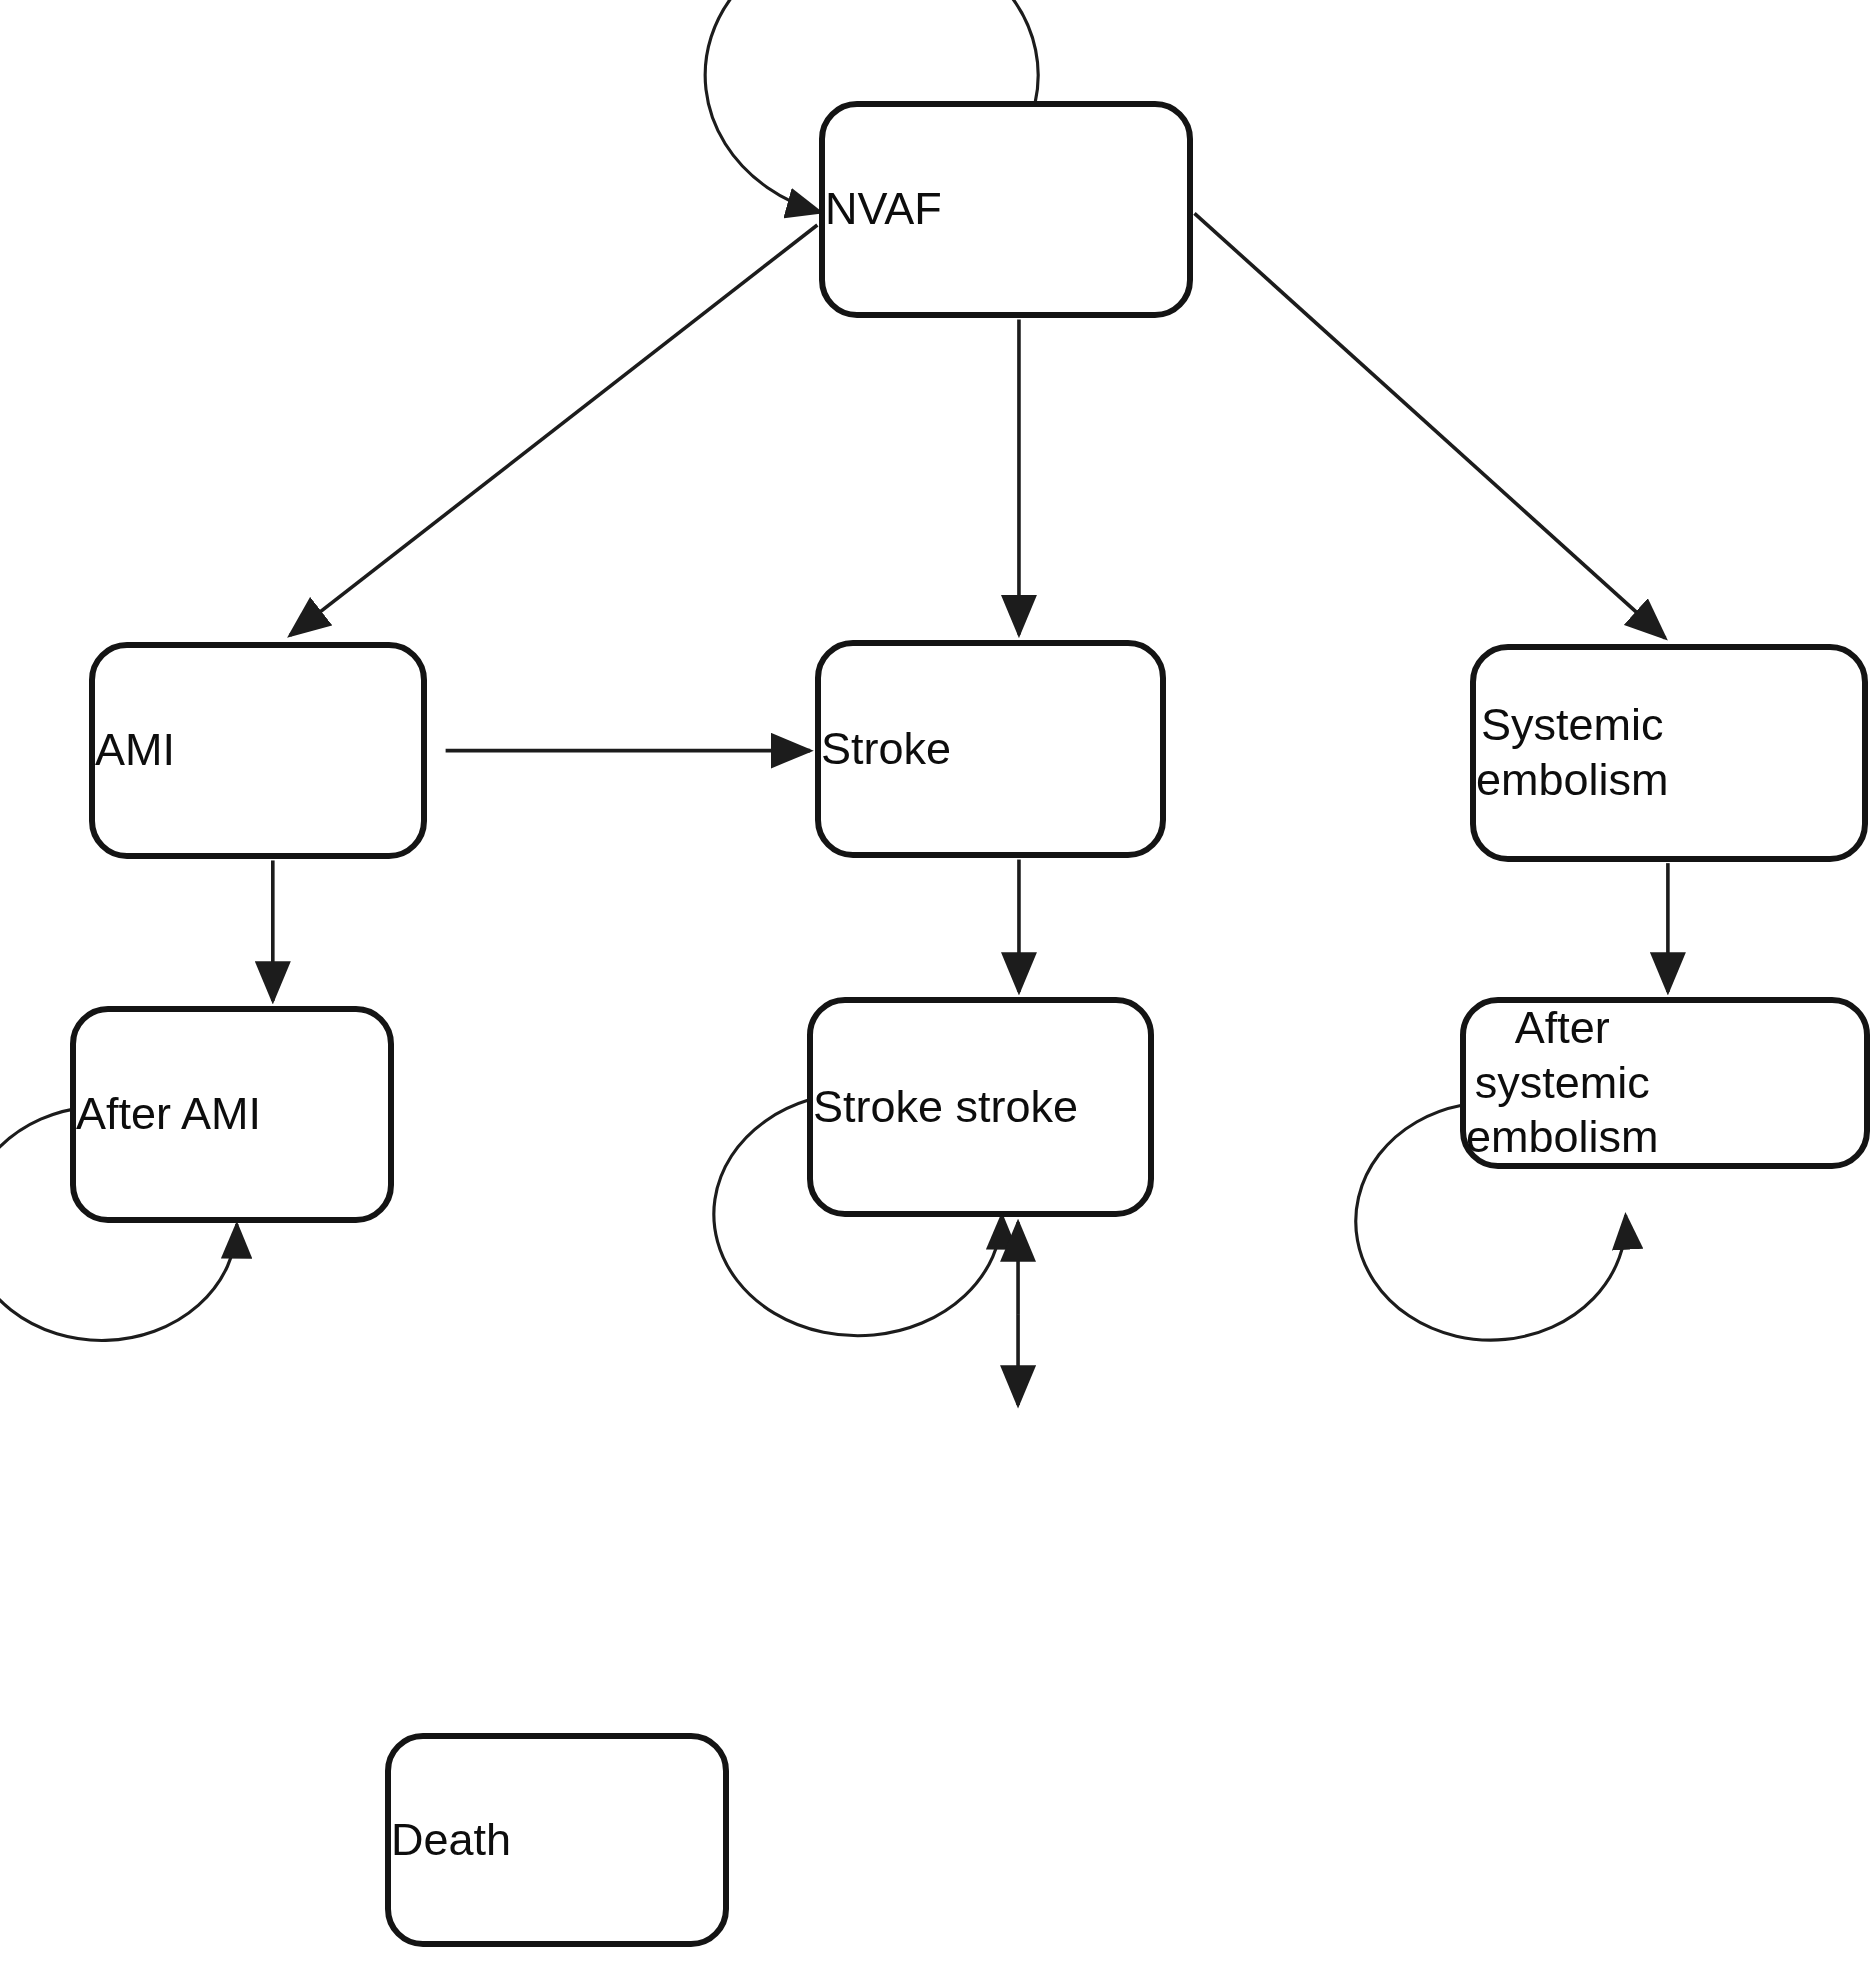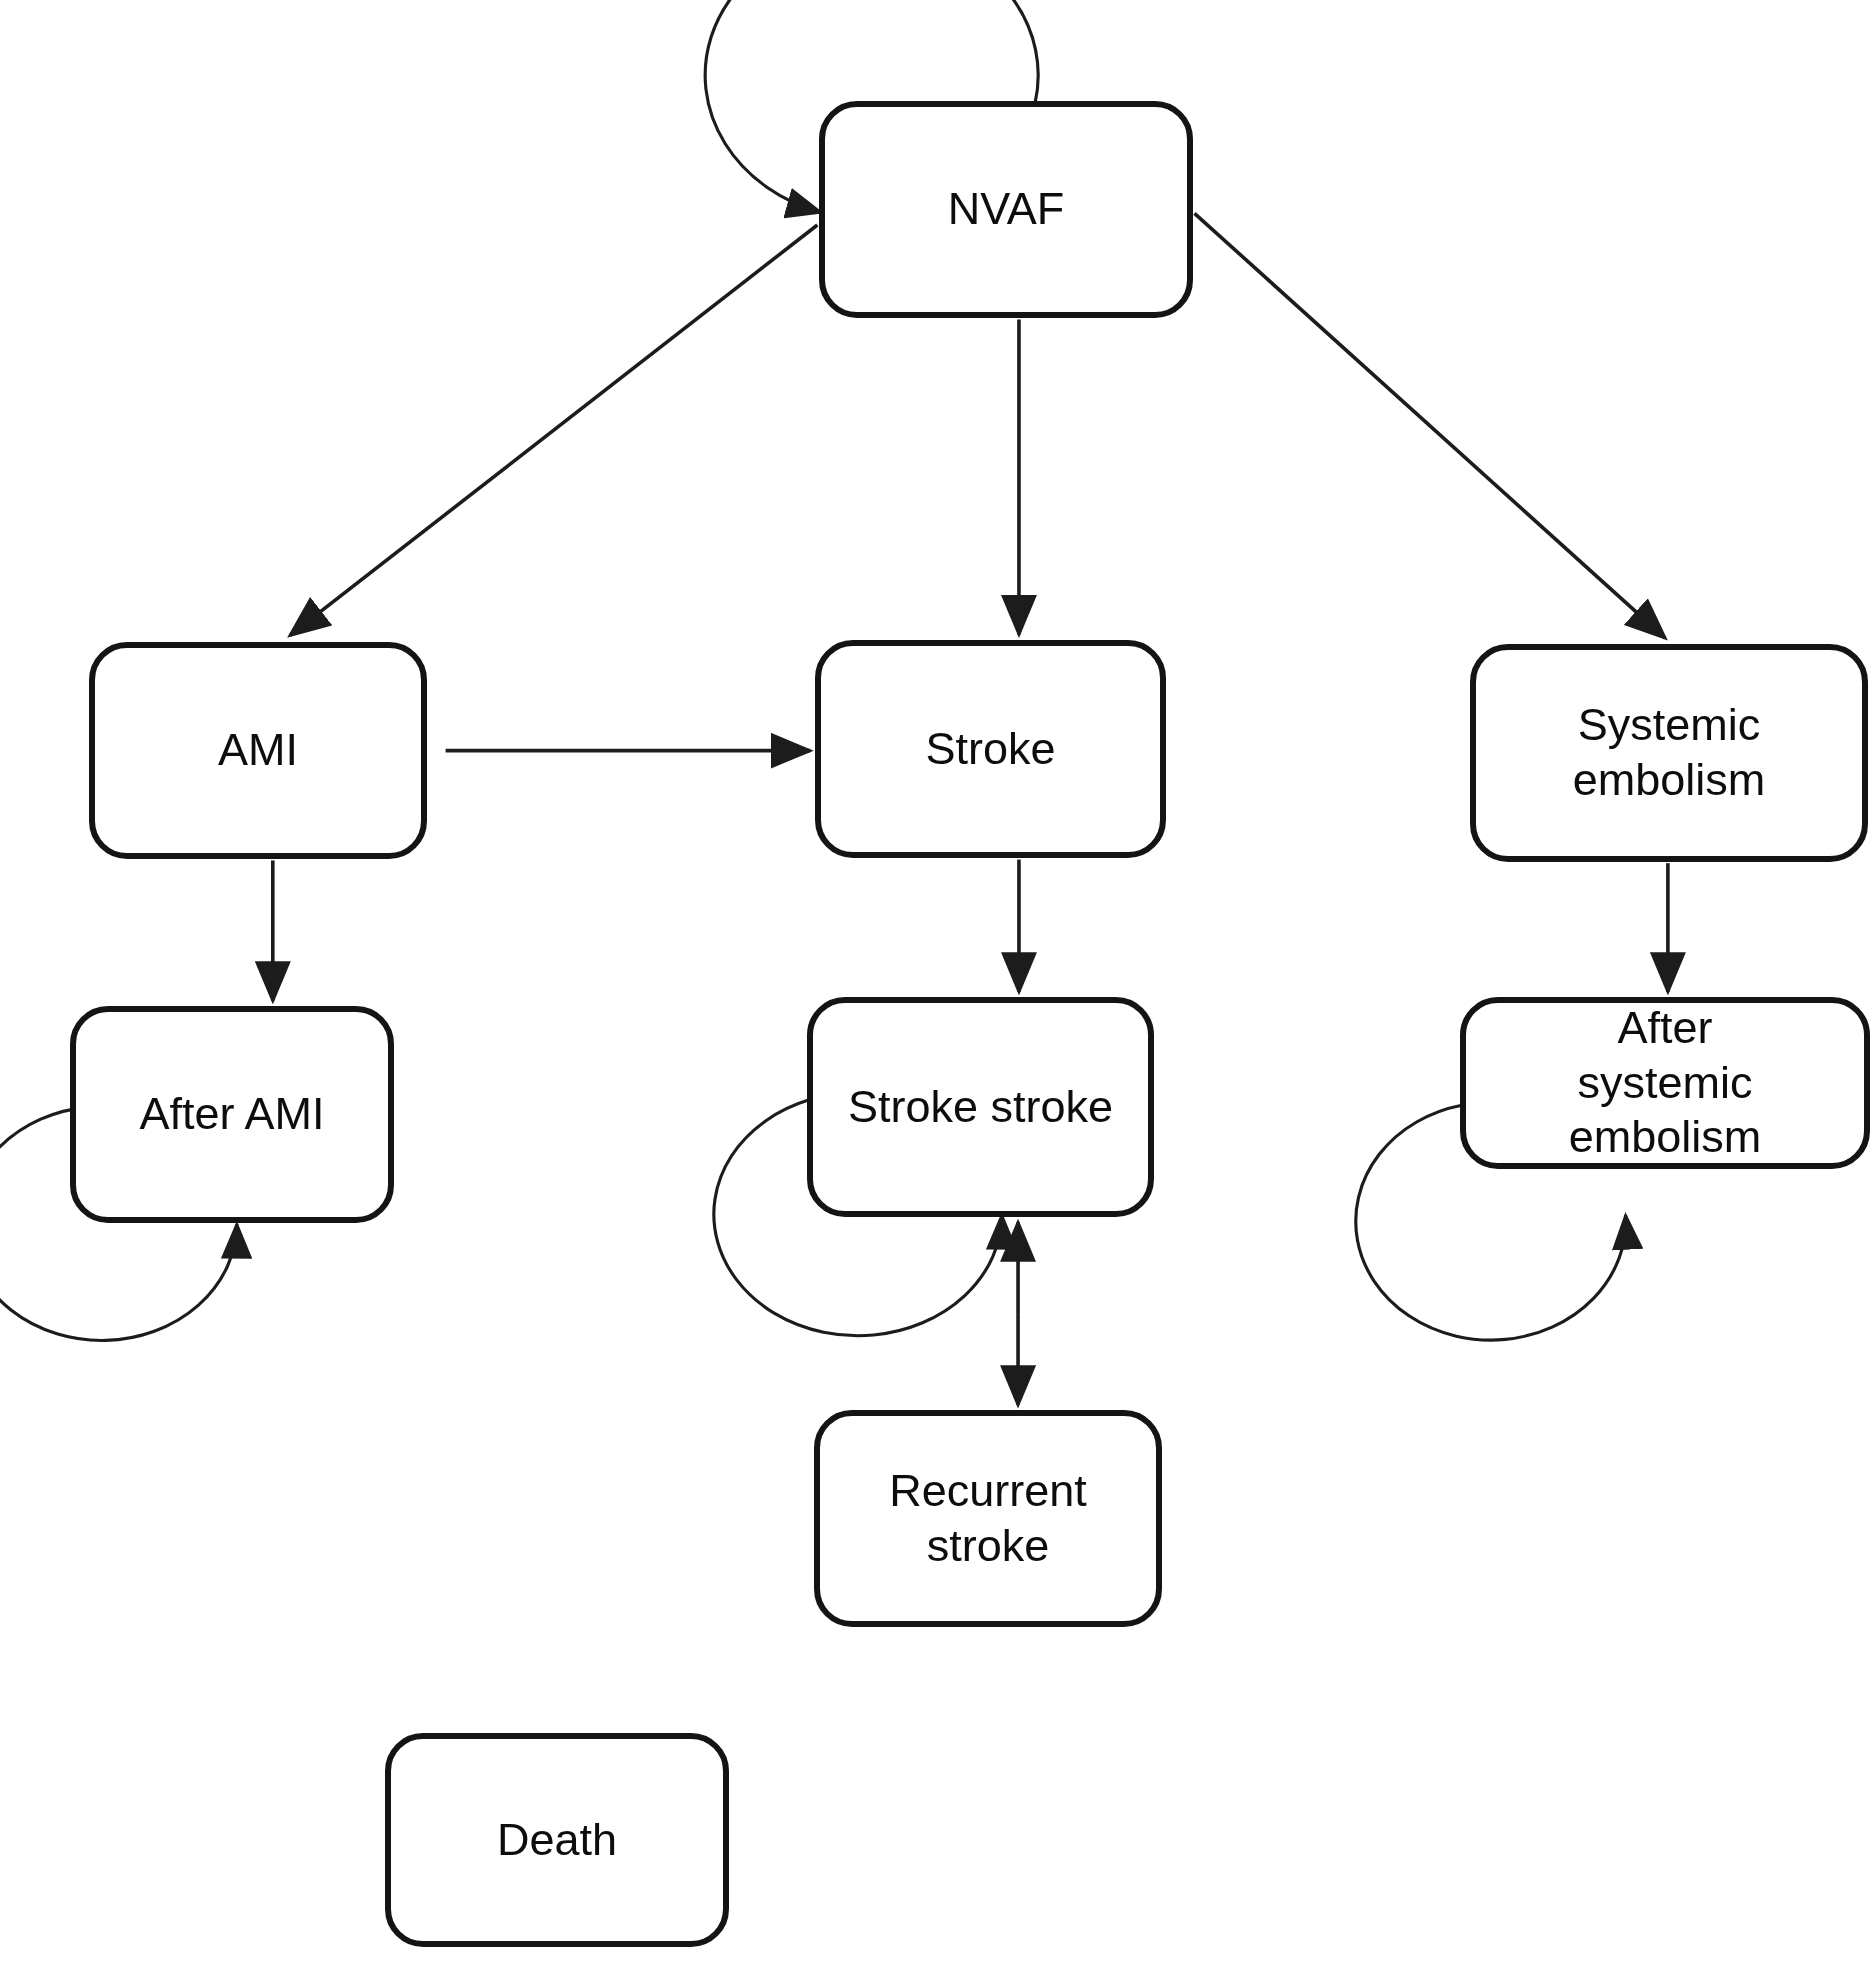--- a/index.html
+++ b/index.html
@@ -17,21 +17,21 @@
     z-index: 1;
   }
   .node {
     position: absolute;
     box-sizing: border-box;
     background: #ffffff;
     border: 6.3px solid #141414;
     border-radius: 38px;
     display: flex;
     align-items: center;
-    justify-content: center;
+    justify-content: flex-start;
     z-index: 2;
   }
   .node .label {
     font-size: 45px;
     line-height: 1.22;
     color: #0d0d0d;
     text-align: center;
     white-space: pre-line;
   }
   .edge {
@@ -98,24 +98,20 @@
   <div class="node" style="left:807px; top:997px; width:347px; height:220px;">
     <span class="label">Stroke stroke</span>
   </div>
 
   <div class="node" style="left:1460px; top:997px; width:410px; height:172px;">
     <span class="label">After
 systemic
 embolism</span>
   </div>
 
-  <div class="node" style="left:814px; top:1410px; width:348px; height:217px;">
-    <span class="label">Recurrent
-stroke</span>
-  </div>
 
   <div class="node" style="left:385px; top:1733px; width:344px; height:214px;">
     <span class="label">Death</span>
   </div>
 
 
 </div>
 
 
 </body></html>

